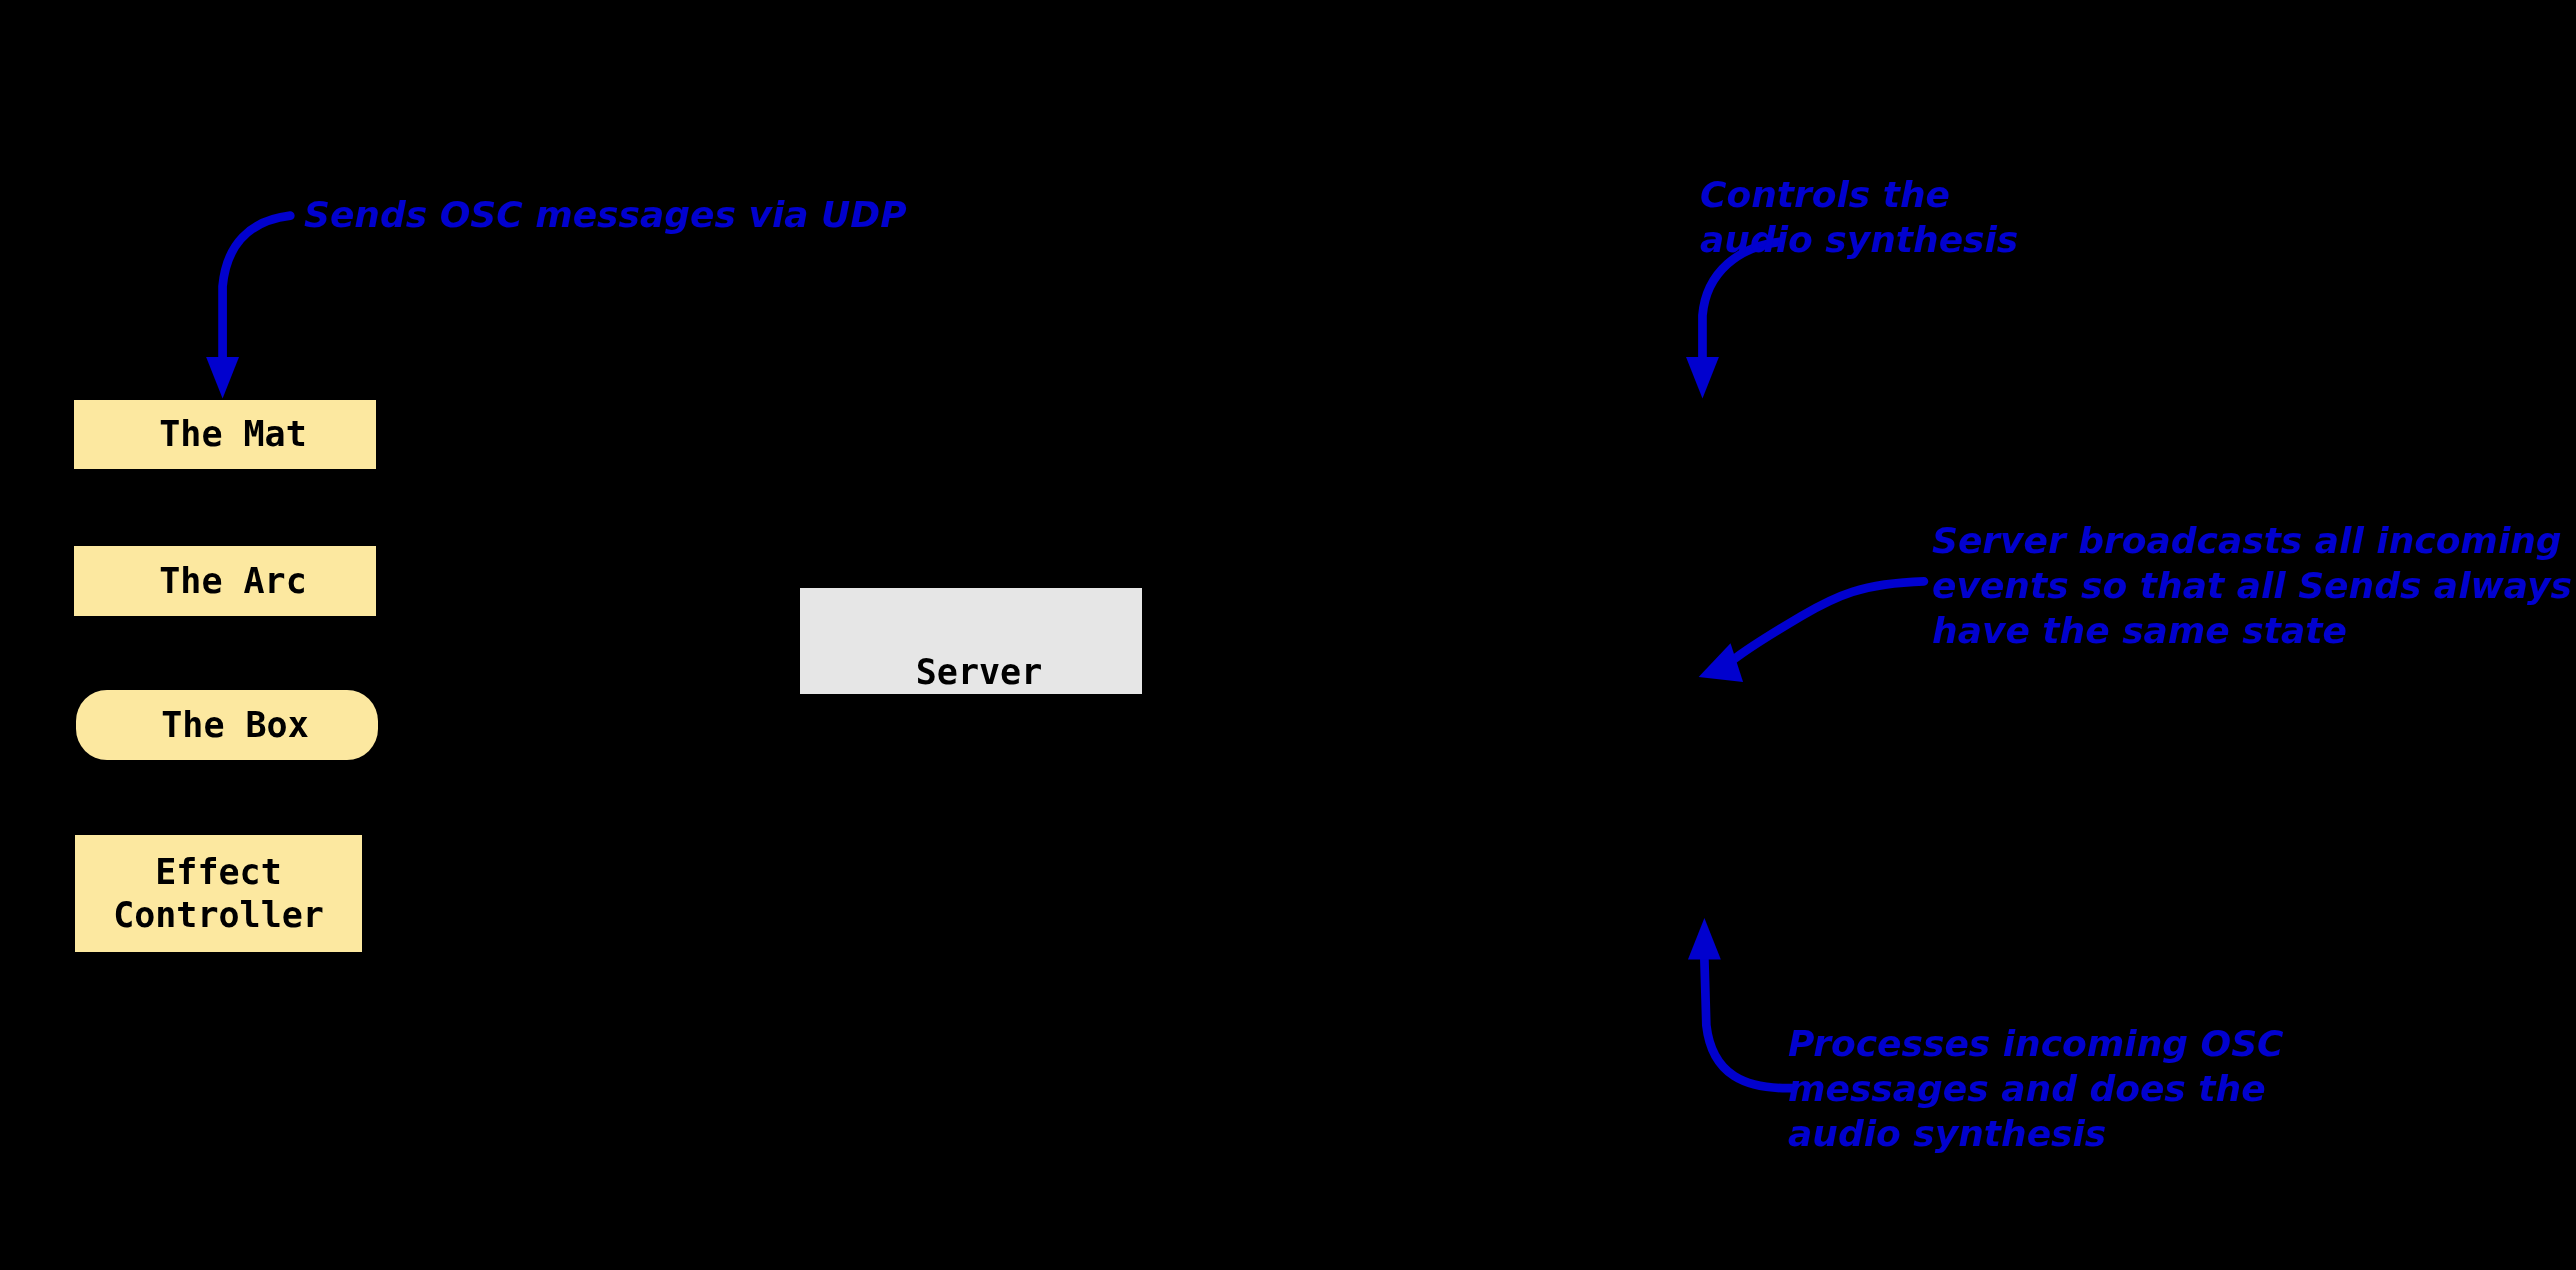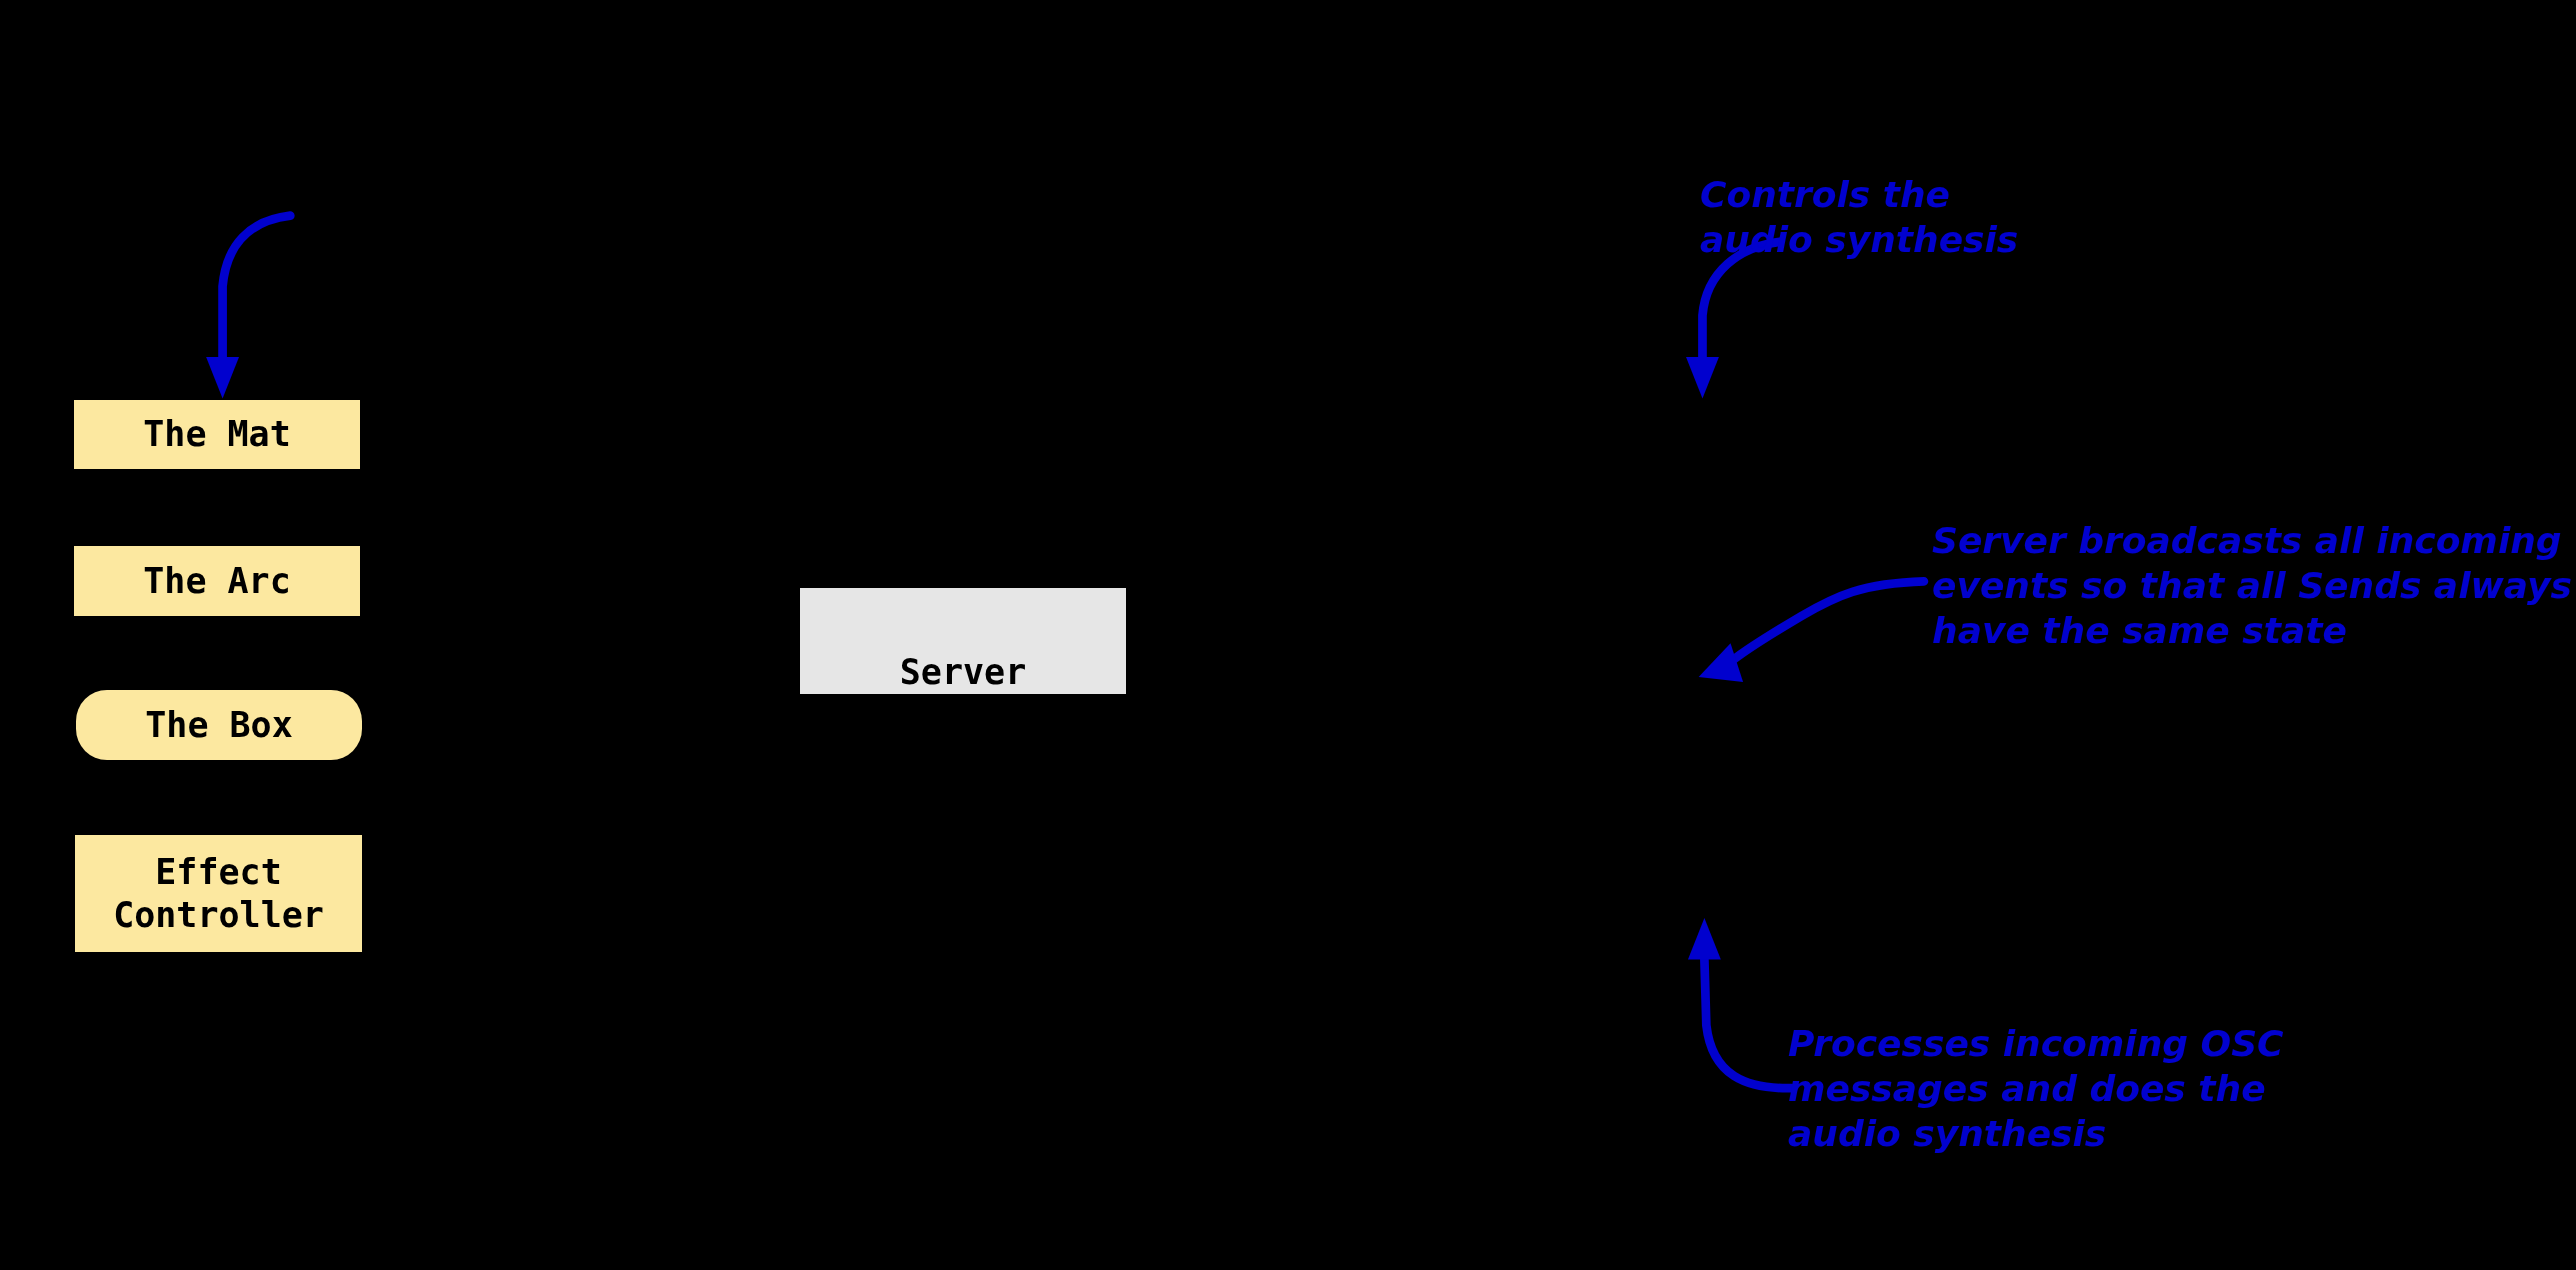--- a/index.html
+++ b/index.html
@@ -19,20 +19,21 @@
     position: absolute;
     display: flex;
     align-items: center;
     justify-content: center;
     text-align: center;
     font-family: "DejaVu Sans Mono", "Liberation Mono", monospace;
     font-weight: 700;
     font-size: 35px;
     line-height: 43px;
     color: #000000;
+    padding-left: 16px;
   }
   .node.yellow { background: #FCE8A0; }
   .node.gray   { background: #E6E6E6; }
   .node.blue   { background: #C6E3F1; }
 
   
   #node-the-mat        { left: 74px;   top: 400px; width: 286px; height: 69px; }
   #node-the-arc        { left: 74px;   top: 546px; width: 286px; height: 70px; }
   #node-the-box        { left: 76px;   top: 690px; width: 286px; height: 70px; border-radius: 31px; }
   #node-effect-controller { left: 75px; top: 835px; width: 286px; height: 117px; padding: 0 37px; box-sizing: content-box; width: 213px; }
@@ -109,20 +110,23 @@
   </div>
   <div class="node yellow" id="node-effect-controller">
     <span>Effect Controller</span>
   </div>
 
   <div class="node gray" id="node-server">
     <span>Server</span>
   </div>
 
 
+  <div class="annotation" id="annotation-mat">
+    <div>Sends OSC messages via UDP</div>
+  </div>
 
   <div class="annotation" id="annotation-ipad">
     <div>Controls the</div>
     <div>audio synthesis</div>
   </div>
 
   <div class="annotation" id="annotation-broadcast">
     <div>Server broadcasts all incoming</div>
     <div>events so that all Sends always</div>
     <div>have the same state</div>

